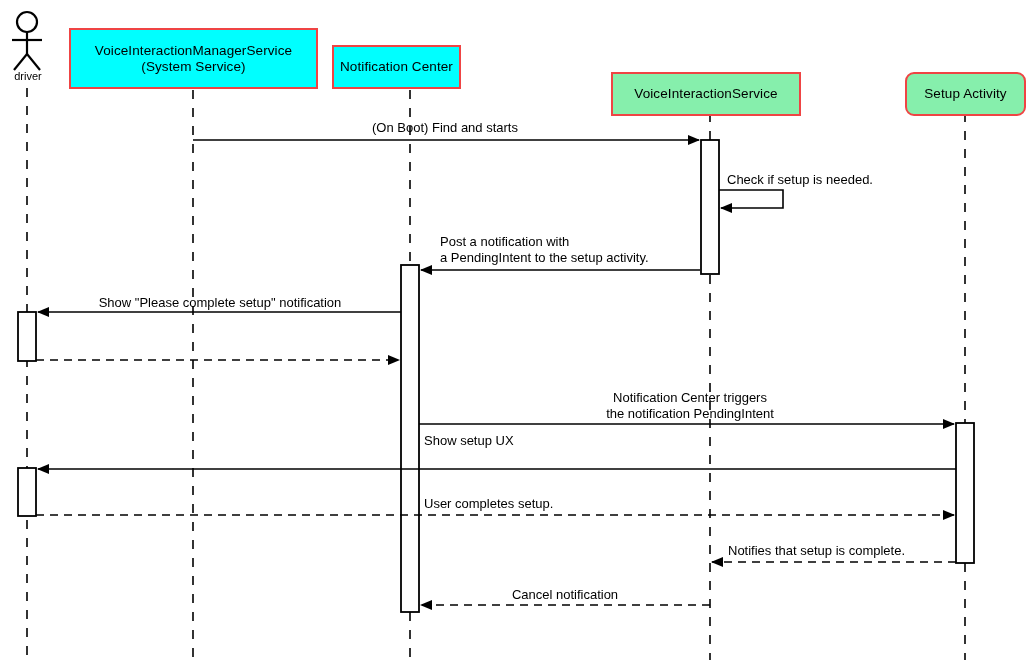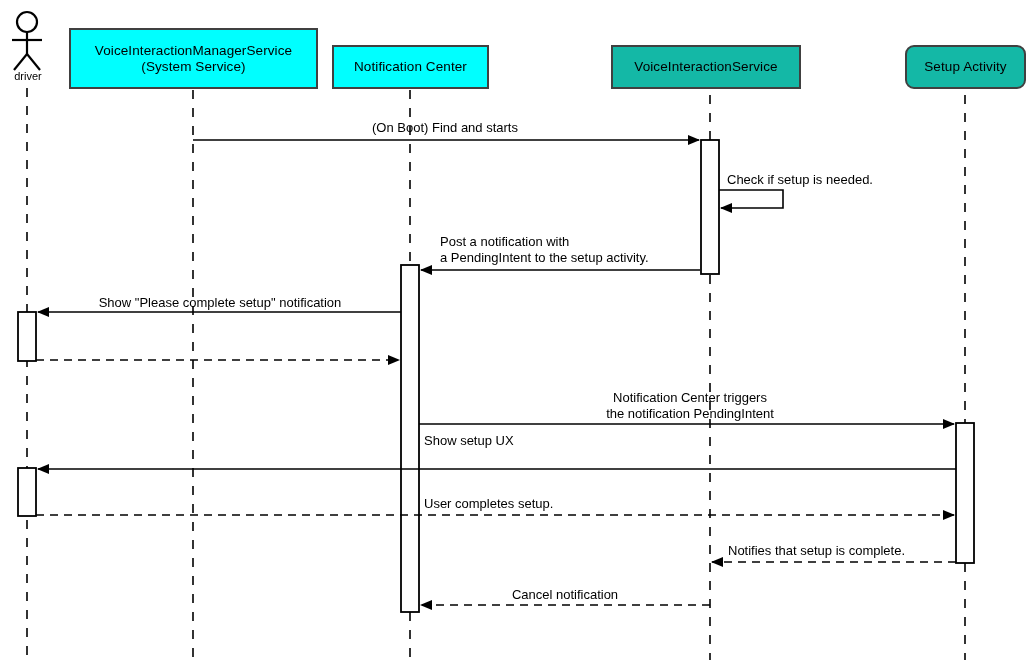--- a/index.html
+++ b/index.html
@@ -19,33 +19,33 @@
     overflow: hidden;
   }
   #seq-svg {
     position: absolute;
     left: 0;
     top: 0;
   }
   .lifeline-box {
     position: absolute;
     box-sizing: border-box;
-    border: 2px solid #404040;
+    border: 2px solid #ef4444;
     display: flex;
     align-items: center;
     justify-content: center;
     text-align: center;
     font-size: 13.5px;
     line-height: 16px;
     color: #000000;
     white-space: pre-line;
     letter-spacing: 0.1px;
   }
   .box-cyan { background: #00ffff; }
-  .box-green { background: #14b8a6; }
+  .box-green { background: #86efac; margin-top: 27px; }
   .actor-label {
     position: absolute;
     font-size: 11px;
     color: #000000;
     text-align: center;
     white-space: nowrap;
   }
   .msg-label {
     position: absolute;
     font-size: 13px;
@@ -116,21 +116,21 @@
 
       <line x1="710" y1="605" x2="421" y2="605" stroke-dasharray="8,6" marker-end="url(#arrowSolid)"></line>
     </g>
   </svg>
 
   <div class="actor-label" style="left:0px; top:70px; width:56px;">driver</div>
 
   <div class="lifeline-box box-cyan" style="left:69px; top:28px; width:249px; height:61px;">VoiceInteractionManagerService
 (System Service)</div>
 
-  <div class="lifeline-box box-cyan" style="left:332px; top:45px; width:157px; height:44px;">Notification Center</div>
+  <div class="lifeline-box box-cyan" style="left:332px; top:45px; width:129px; height:44px;">Notification Center</div>
 
   <div class="lifeline-box box-green" style="left:611px; top:45px; width:190px; height:44px;">VoiceInteractionService</div>
 
   <div class="lifeline-box box-green" style="left:905px; top:45px; width:121px; height:44px;border-radius:9px;">Setup Activity</div>
 
   <div class="msg-label" style="left:240px; top:120px; width:410px;text-align:center;">(On Boot) Find and starts</div>
 
   <div class="msg-label" style="left:727px; top:172px; width:250px; text-align:left;">Check if setup is needed.</div>
 
   <div class="msg-label" style="left:440px; top:234px; width:280px; text-align:left;">Post a notification with

